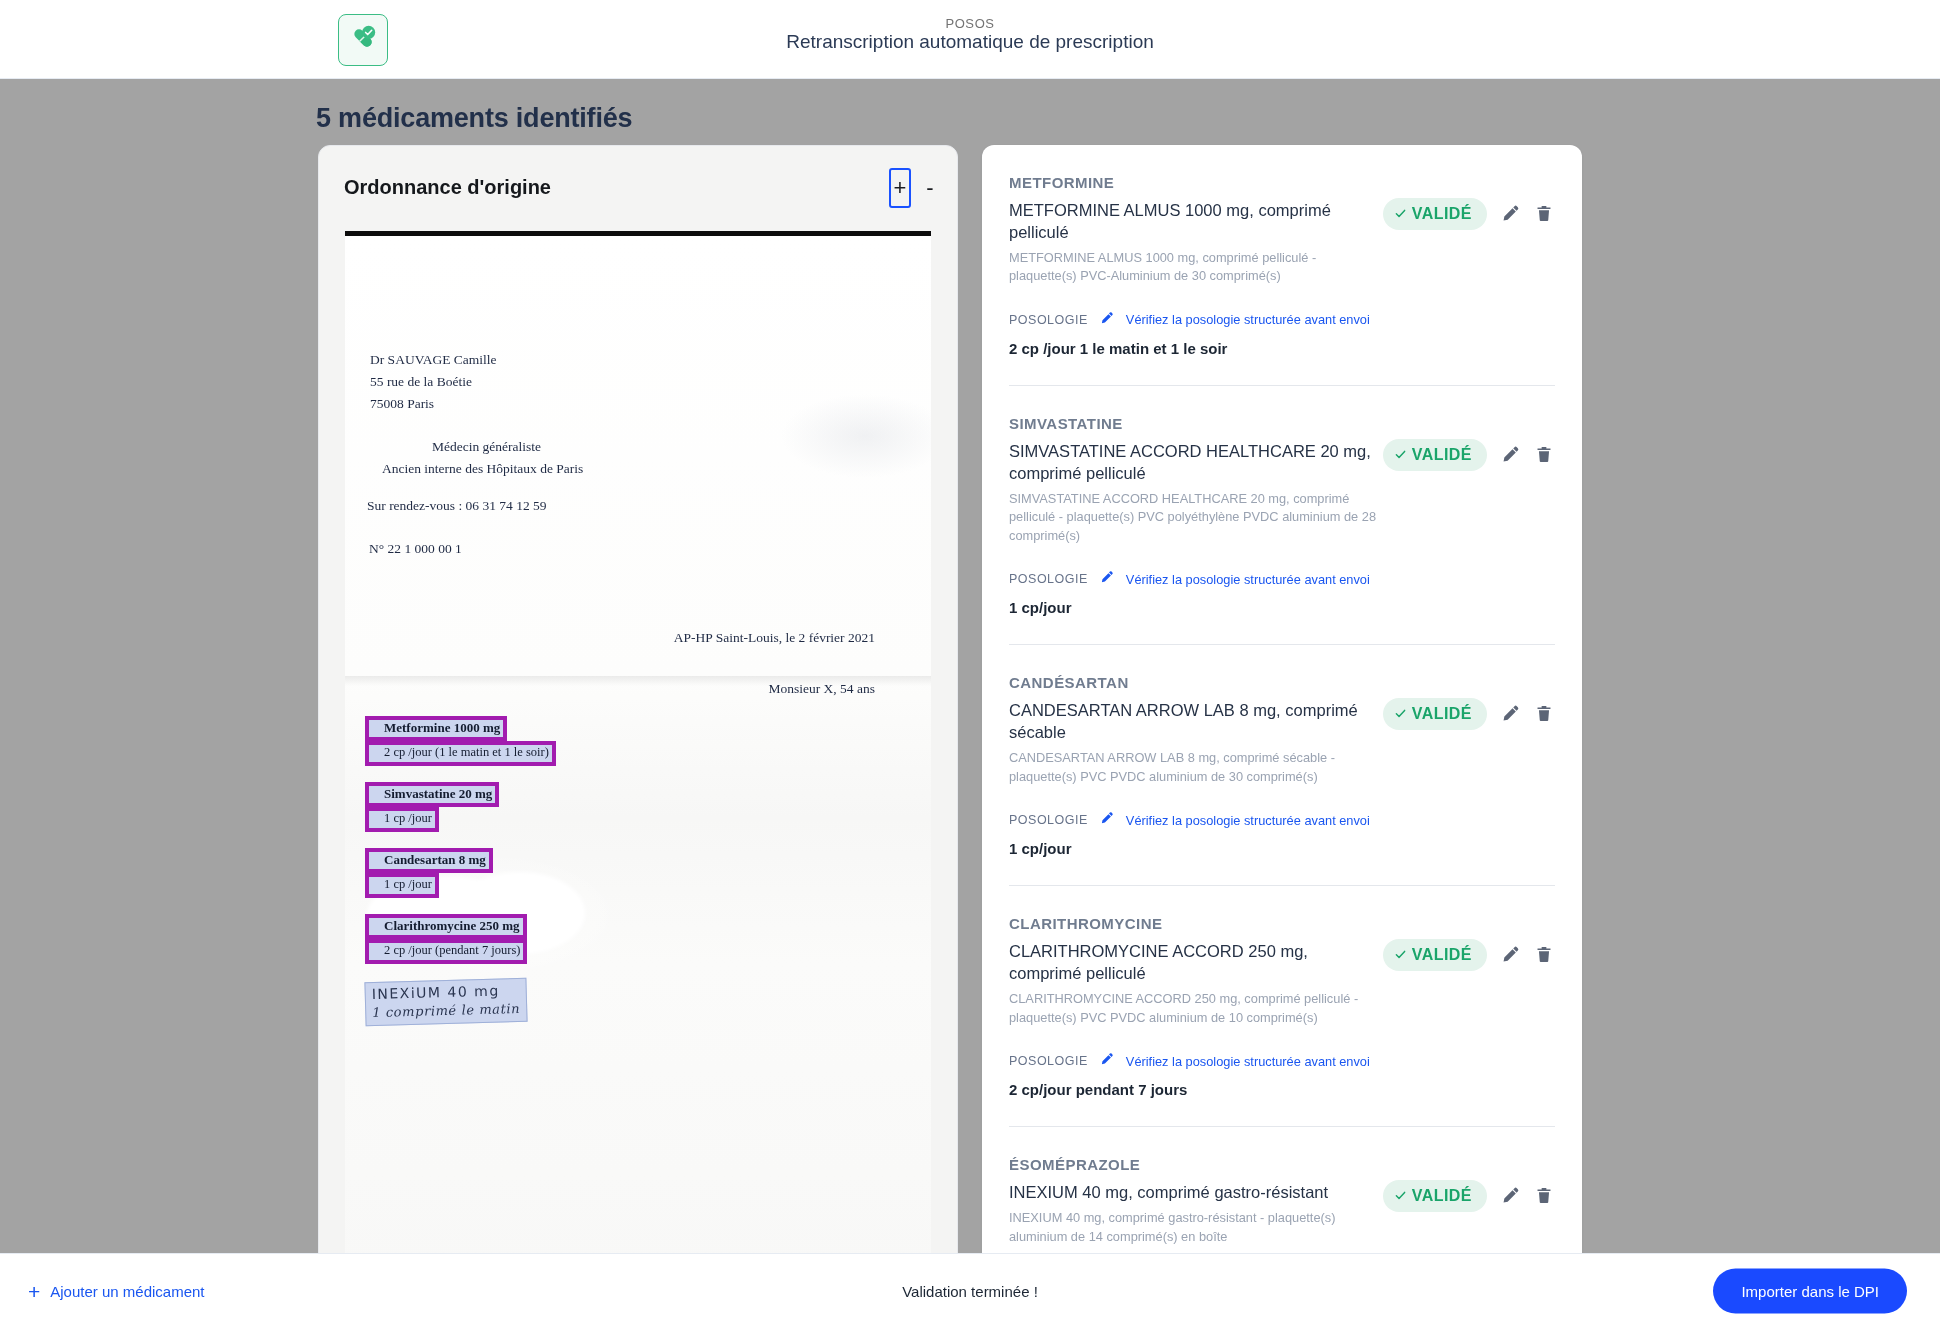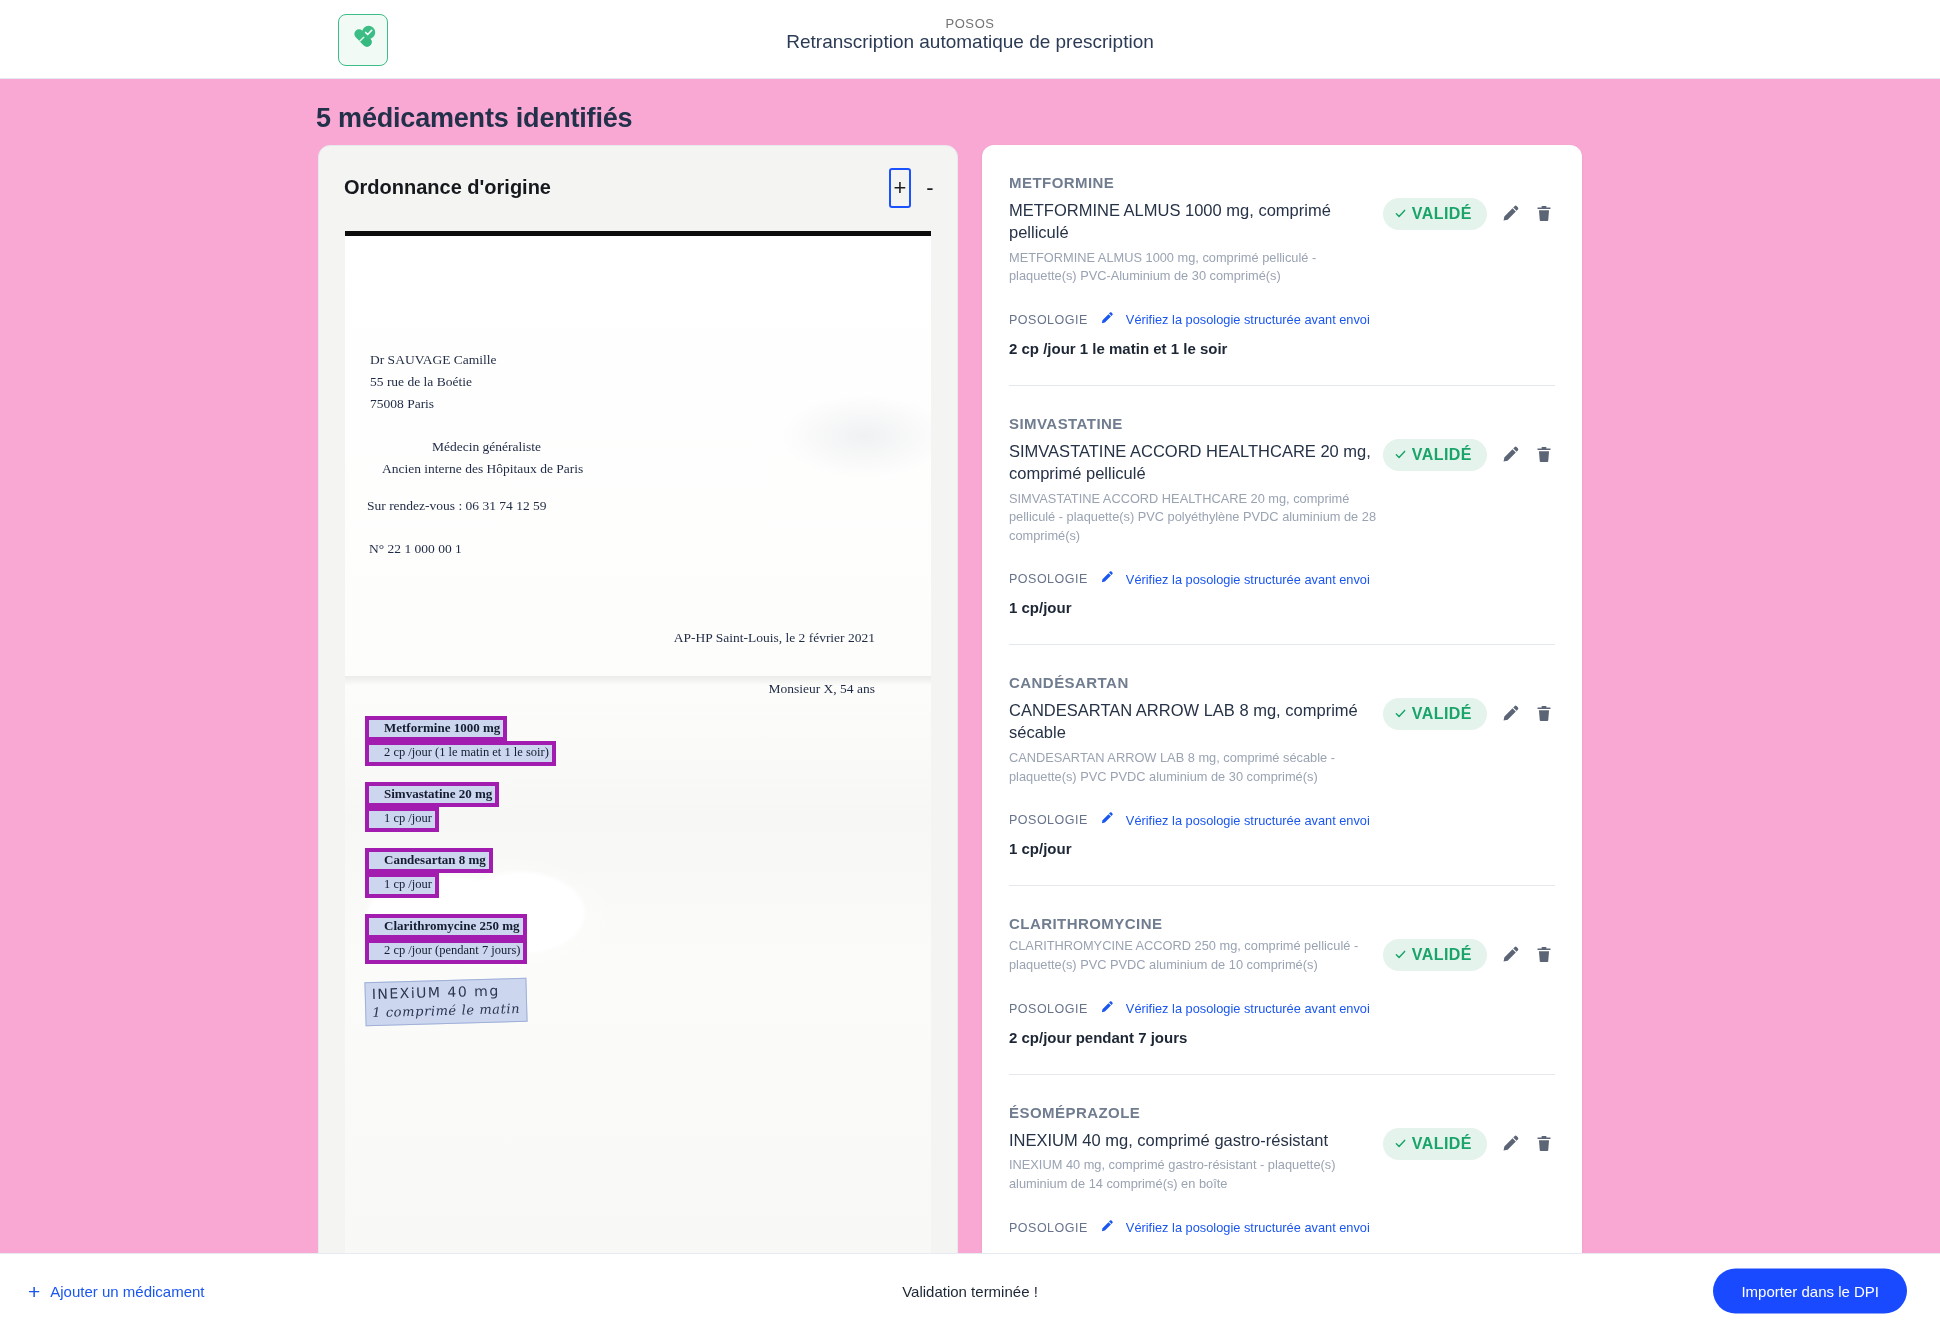--- a/index.html
+++ b/index.html
@@ -35,21 +35,21 @@
     color: #737373; font-weight: 400;
   }
   .brand-sub {
     margin-top: 0;
     font-size: 19px; color: #2b3a55; font-weight: 400;
   }
 
   
   .page {
     position: absolute; top: 79px; left: 0; right: 0; bottom: 74px;
-    background: #f9a8d4;
+    background: #a3a3a3;
     padding: 0;
   }
   .page-title {
     position: absolute; left: 316px; top: 24px;
     font-size: 27px; font-weight: 700; color: #22304a;
     letter-spacing: -0.2px;
   }
 
   
   .left-card {
@@ -443,20 +443,21 @@
         </span>
         <span class="posol-link">Vérifiez la posologie structurée avant envoi</span>
       </div>
       <div class="posol-val">1 cp/jour</div>
     </div>
 
     <div class="med">
       <div class="med-main">
         <div class="med-texts">
           <div class="med-inci">CLARITHROMYCINE</div>
+          <div class="med-name">CLARITHROMYCINE ACCORD 250 mg, comprimé pelliculé</div>
           <div class="med-desc">CLARITHROMYCINE ACCORD 250 mg, comprimé pelliculé - plaquette(s) PVC PVDC aluminium de 10 comprimé(s)</div>
         </div>
         <div class="med-actions">
           <span class="badge">
             <span>
               <svg width="11" height="11" viewBox="0 0 12 12">
                   <path d="M1.5 6.3 L4.4 9.2 L10.5 2.6" fill="none" stroke="#1aa46a" stroke-width="1.6" stroke-linecap="round" stroke-linejoin="round"></path>
                 </svg>
             </span>
             <span>VALIDÉ</span>

